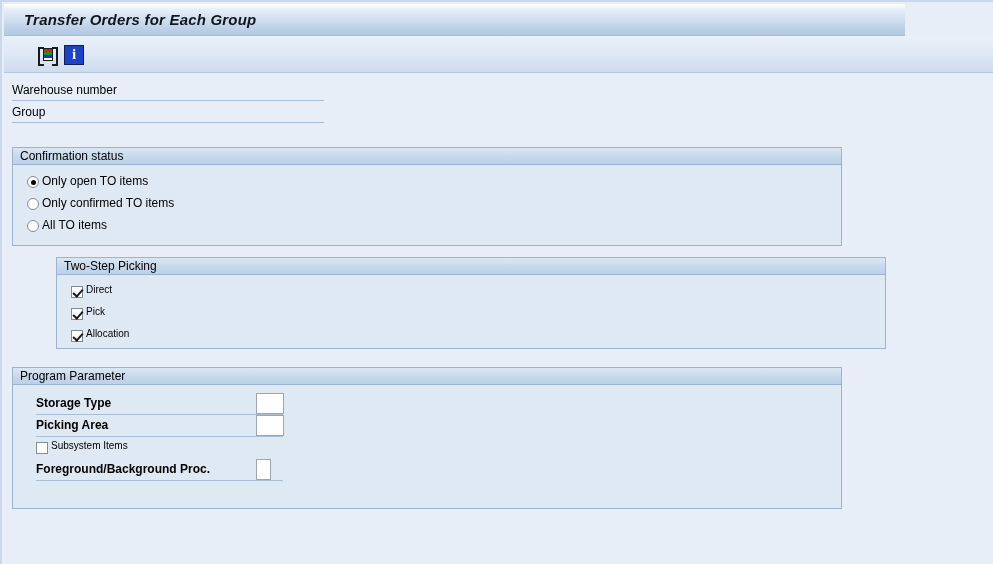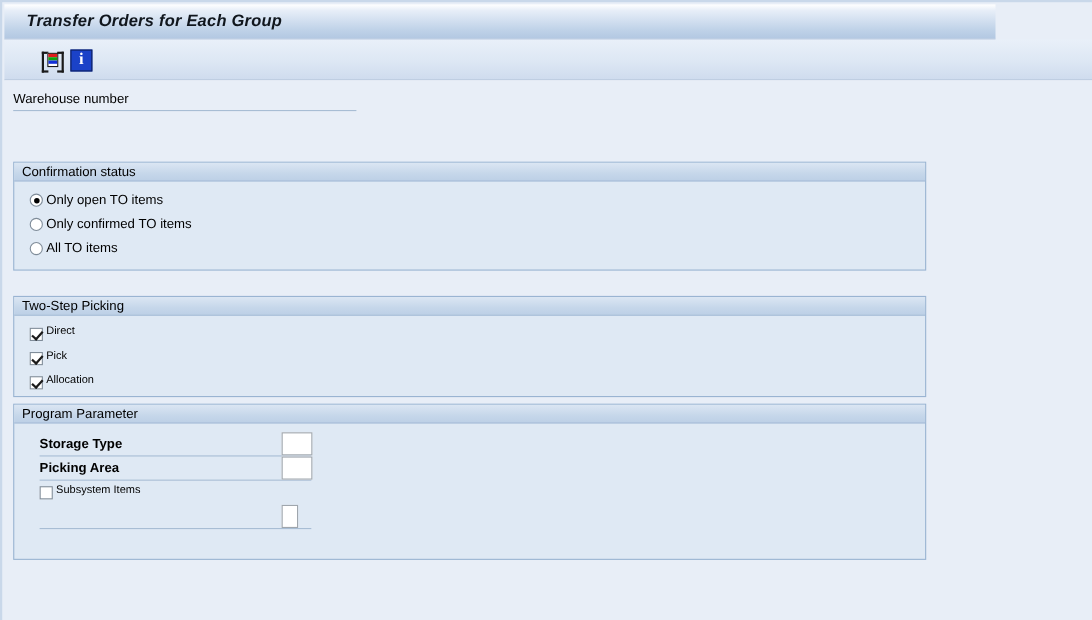--- a/index.html
+++ b/index.html
@@ -213,21 +213,21 @@
     left: 7px; top: 1px;
     font-size: 12px;
     color: #000;
     white-space: nowrap;
   }
   .groupbox-body {
     position: relative;
   }
 
   #gb-confirmation { top: 74px;  height: 99px; text-align: center; }
-  #gb-twostep      { top: 196px; height: 92px; }
+  #gb-twostep      { top: 184px; height: 92px; margin-left: 44px; }
   #gb-program      { top: 294px; height: 142px; }
 
   
   .radio-row {
     position: absolute;
     left: 14px;
     height: 18px;
     cursor: pointer;
     white-space: nowrap;
   }
@@ -347,20 +347,24 @@
 
   <div id="selection-area">
 
     <div id="row-warehouse" class="param-row">
       <span class="param-label">Warehouse number</span>
       <div class="rule-line" style="top:21px; width:312px;"></div>
     </div>
 
     <div id="fld-warehouse" class="field-selected">001</div>
 
+    <div id="row-group" class="param-row">
+      <span class="param-label">Group</span>
+      <div class="rule-line" style="top:21px; width:312px;"></div>
+    </div>
 
     <input id="fld-group-from" class="field-input" type="text" placeholder="" style="">
 
     <span id="lbl-to">to</span>
 
     <input id="fld-group-to" class="field-input" type="text" placeholder="" style="">
 
     <div id="btn-multi-select">
       <svg width="24" height="20" viewBox="0 0 24 20">
         <rect x="2" y="9" width="11" height="8" fill="#e9c7e2" stroke="#8a6f86" stroke-width="1"></rect>
@@ -433,20 +437,21 @@
           <div class="pp-rule"></div>
         </div>
         <input class="pp-field" type="text" style="left: 243px; top: 30px; width: 28px; height: 21px;" placeholder="">
 
         <div class="check-row" style="left:23px; top:54px;">
           <span class="check-mark"></span>
           <span class="check-label">Subsystem Items</span>
         </div>
 
         <div class="pp-row" style="top:74px;">
+          <span class="pp-label">Foreground/Background Proc.</span>
           <div class="pp-rule"></div>
         </div>
         <input class="pp-field" type="text" style="left: 243px; top: 74px; width: 15px; height: 21px;" placeholder="">
 
       </div>
     </div>
 
   </div>
 </div>
 

